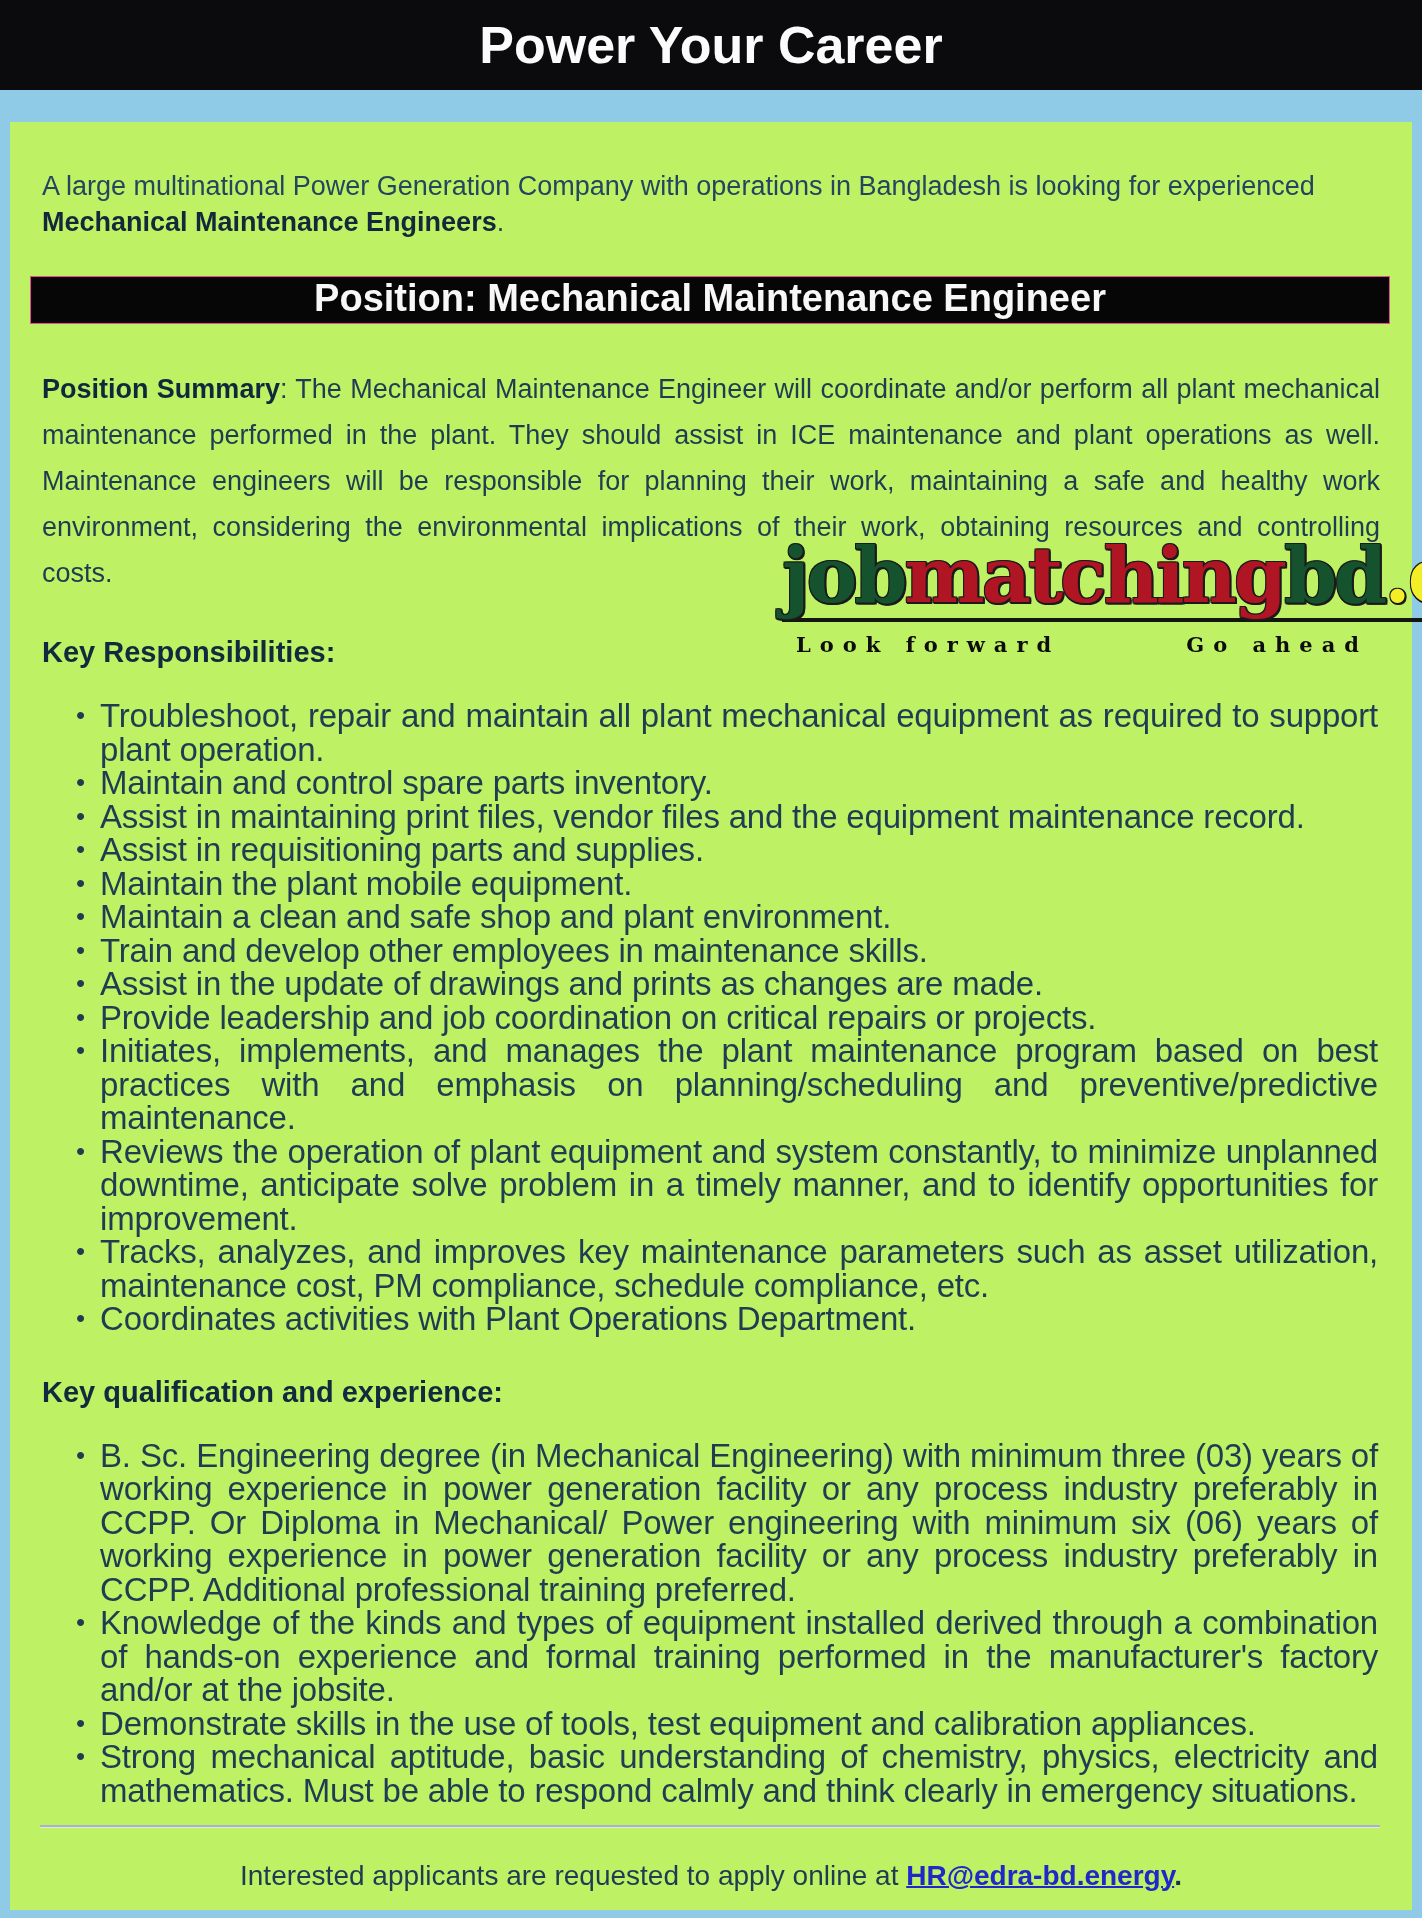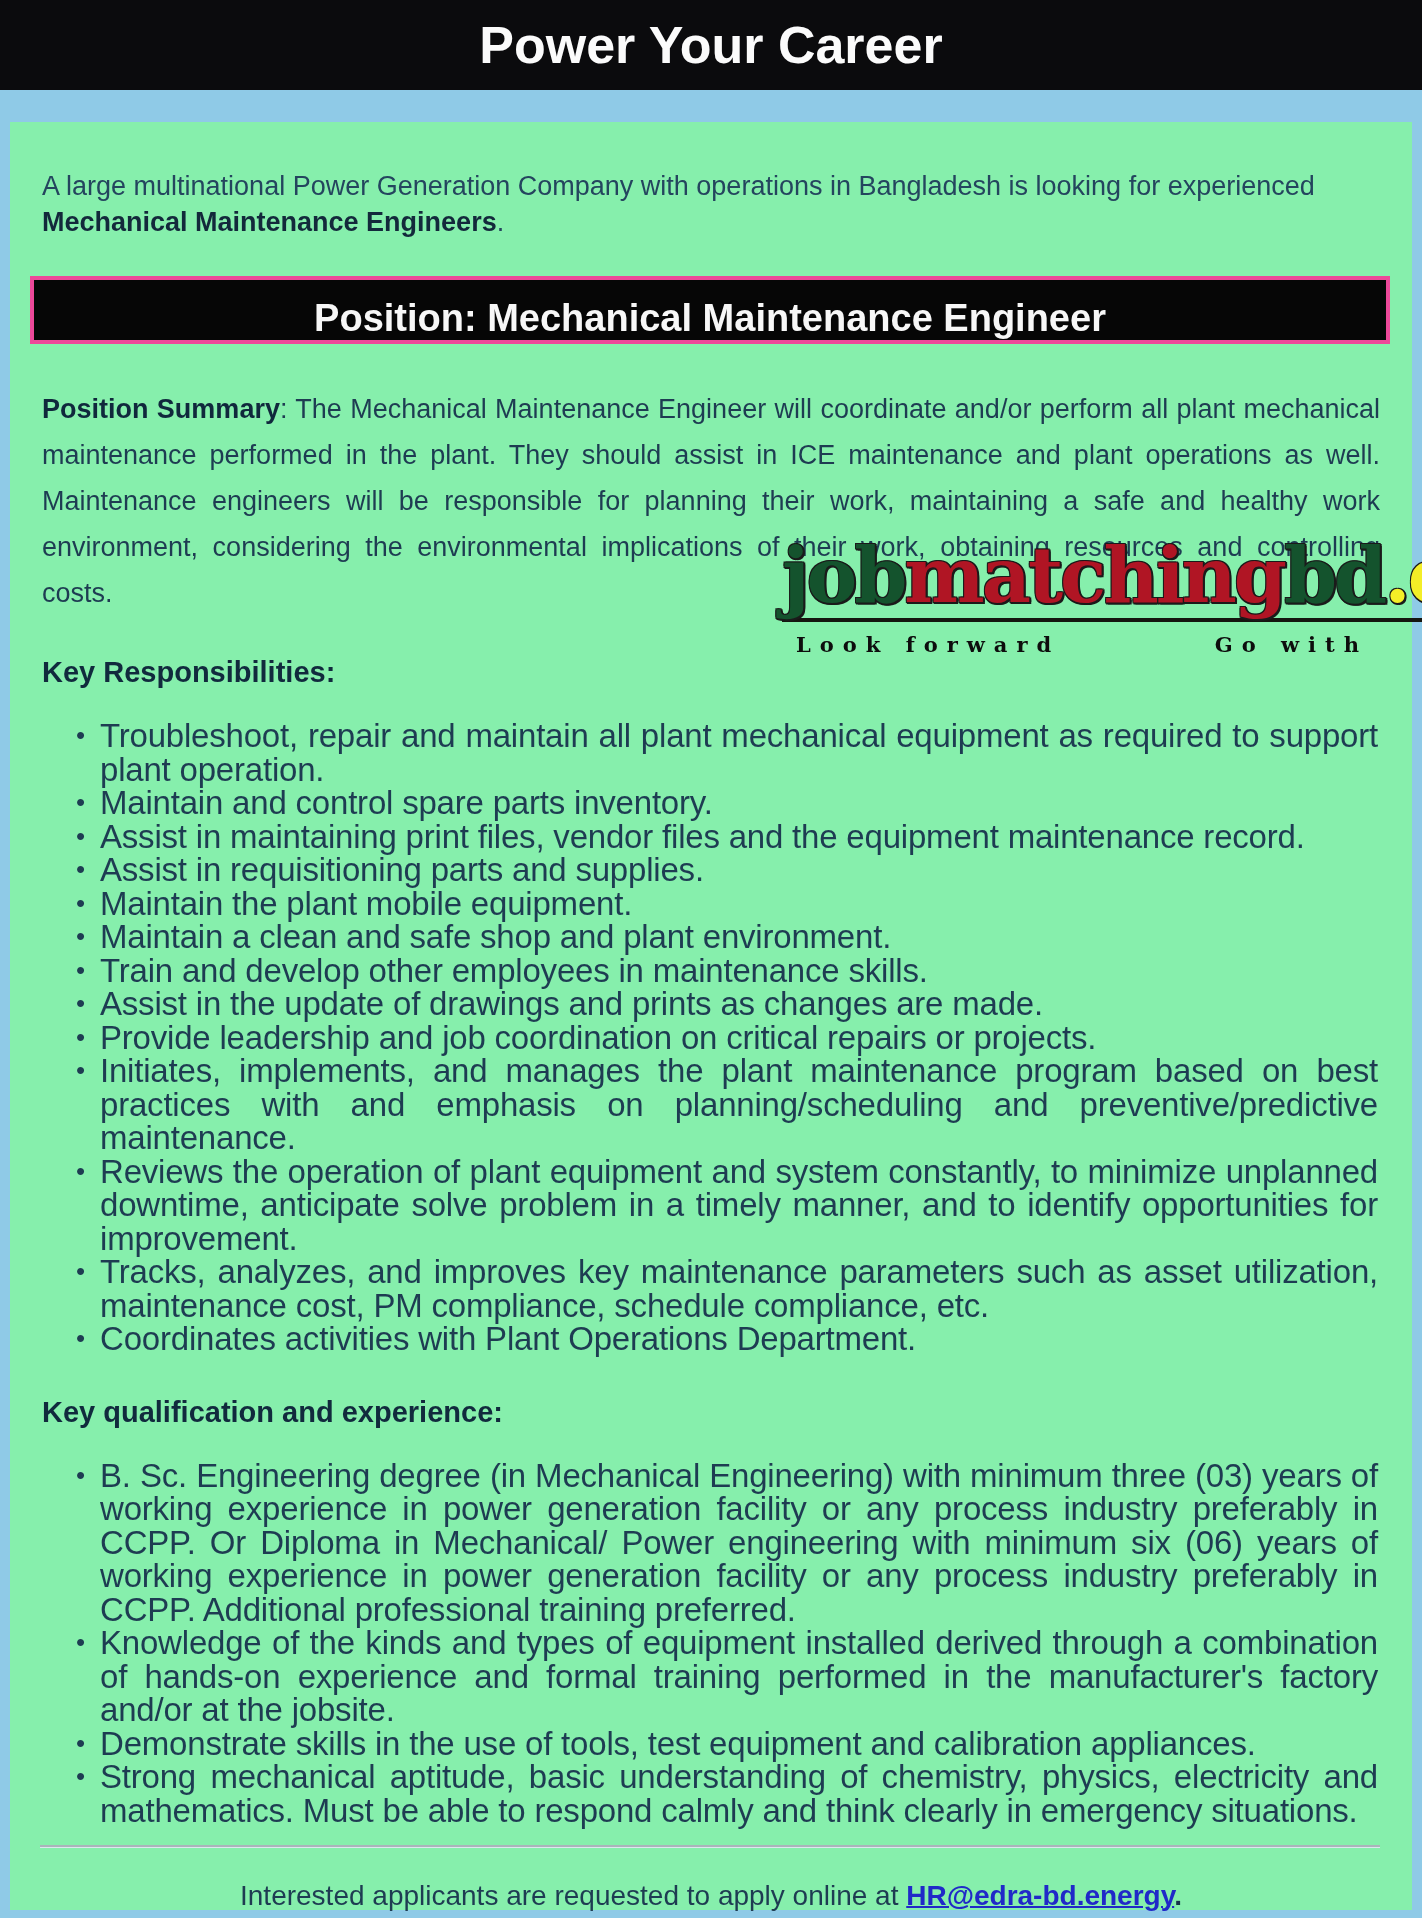--- a/index.html
+++ b/index.html
@@ -14,36 +14,36 @@
   .top-banner {
     height:90px;
     background:#0b0b0d;
     display:flex; align-items:center; justify-content:center;
   }
   .top-banner h1 {
     color:#fbfbfb; font-size:52px; font-weight:700; letter-spacing:0px;
   }
   .panel {
     position:absolute; left:10px; right:10px; top:122px; bottom:8px;
-    background:#86efac;
+    background:#bef264;
     padding:0 32px;
   }
   .intro {
     margin-top:46px;
     font-size:27px; line-height:36px; color:#24455e;
     text-align:left;
   }
   .intro .bold { font-weight:700; color:#13293b; }
   .pos-banner {
     margin-top:36px;
     margin-left:-12px; margin-right:-10px;
-    height:68px;
+    height:48px;
     background:#060606;
-    border:4px solid #ec4899;
-    display:flex; align-items:flex-end; justify-content:center;
+    border:1px solid #ec4899;
+    display:flex; align-items:flex-start; justify-content:center;
   }
   .pos-banner h2 { color:#f7f7f7; font-size:38px; font-weight:700; }
   .summary {
     margin-top:42px;
     font-size:27px; line-height:46px; color:#1e3c52;
     text-align:justify;
   }
   .summary .label { font-weight:700; color:#10283c; }
   .section-heading {
     margin-top:40px;
@@ -176,15 +176,15 @@
   </p>
 
 </main>
 
 <div class="brand">
   <div class="word">
     <span class="green">job</span><span class="red">matching</span><span class="green">bd</span><span class="yellow">.com</span>
   </div>
   <div class="tagline">
     <span>Look forward</span>
-    <span>Go with</span>
+    <span>Go ahead</span>
   </div>
 </div>
 
 </body></html>

